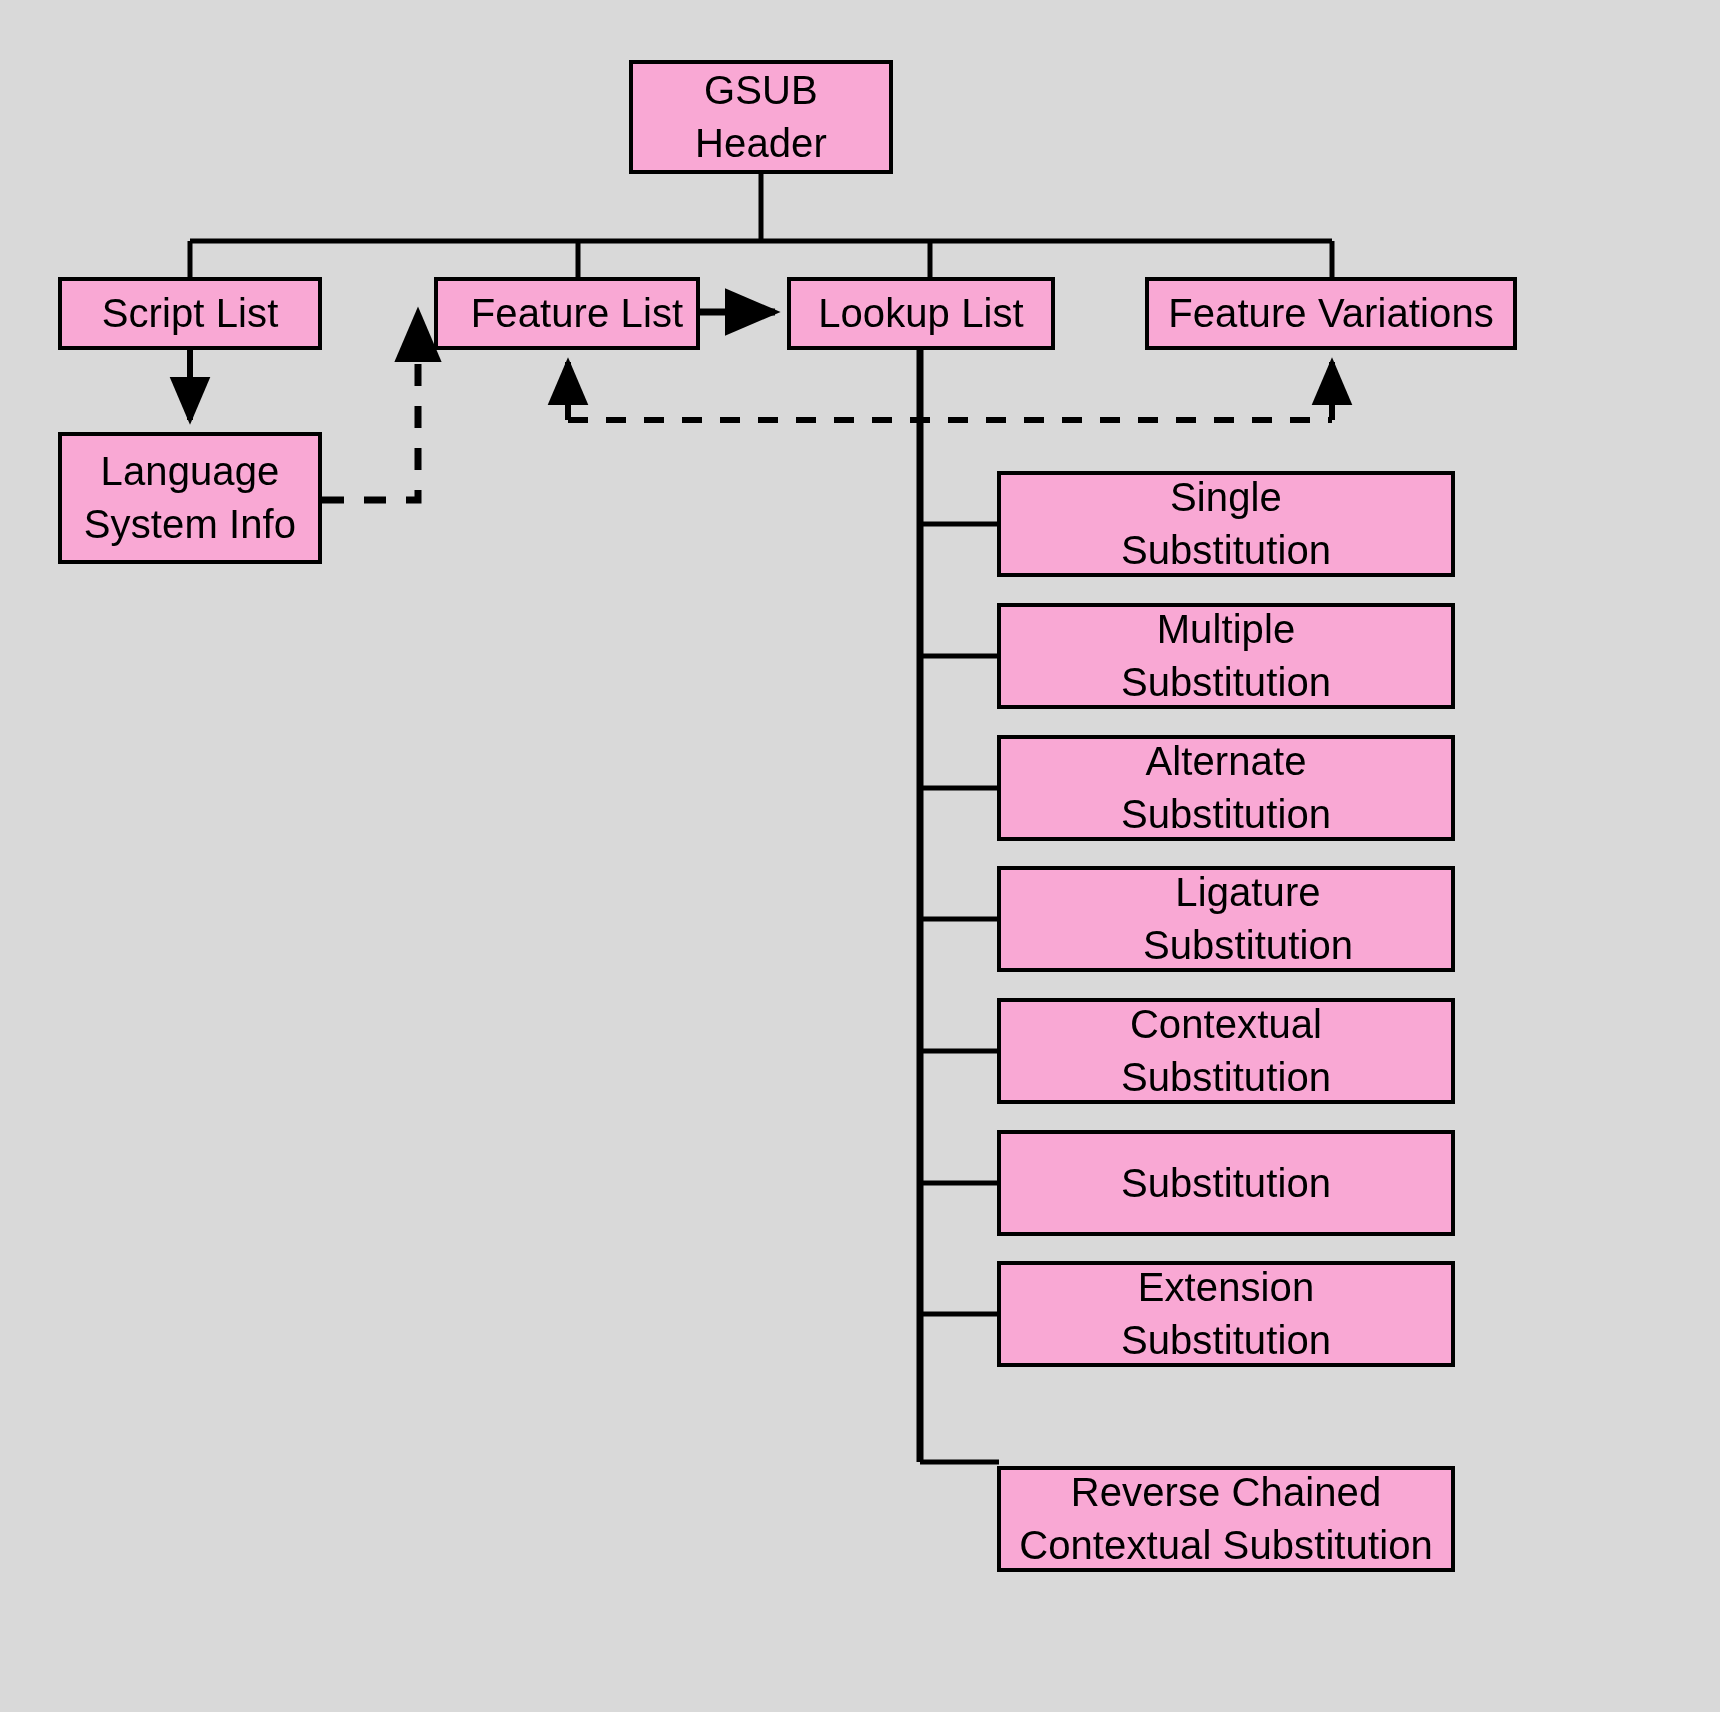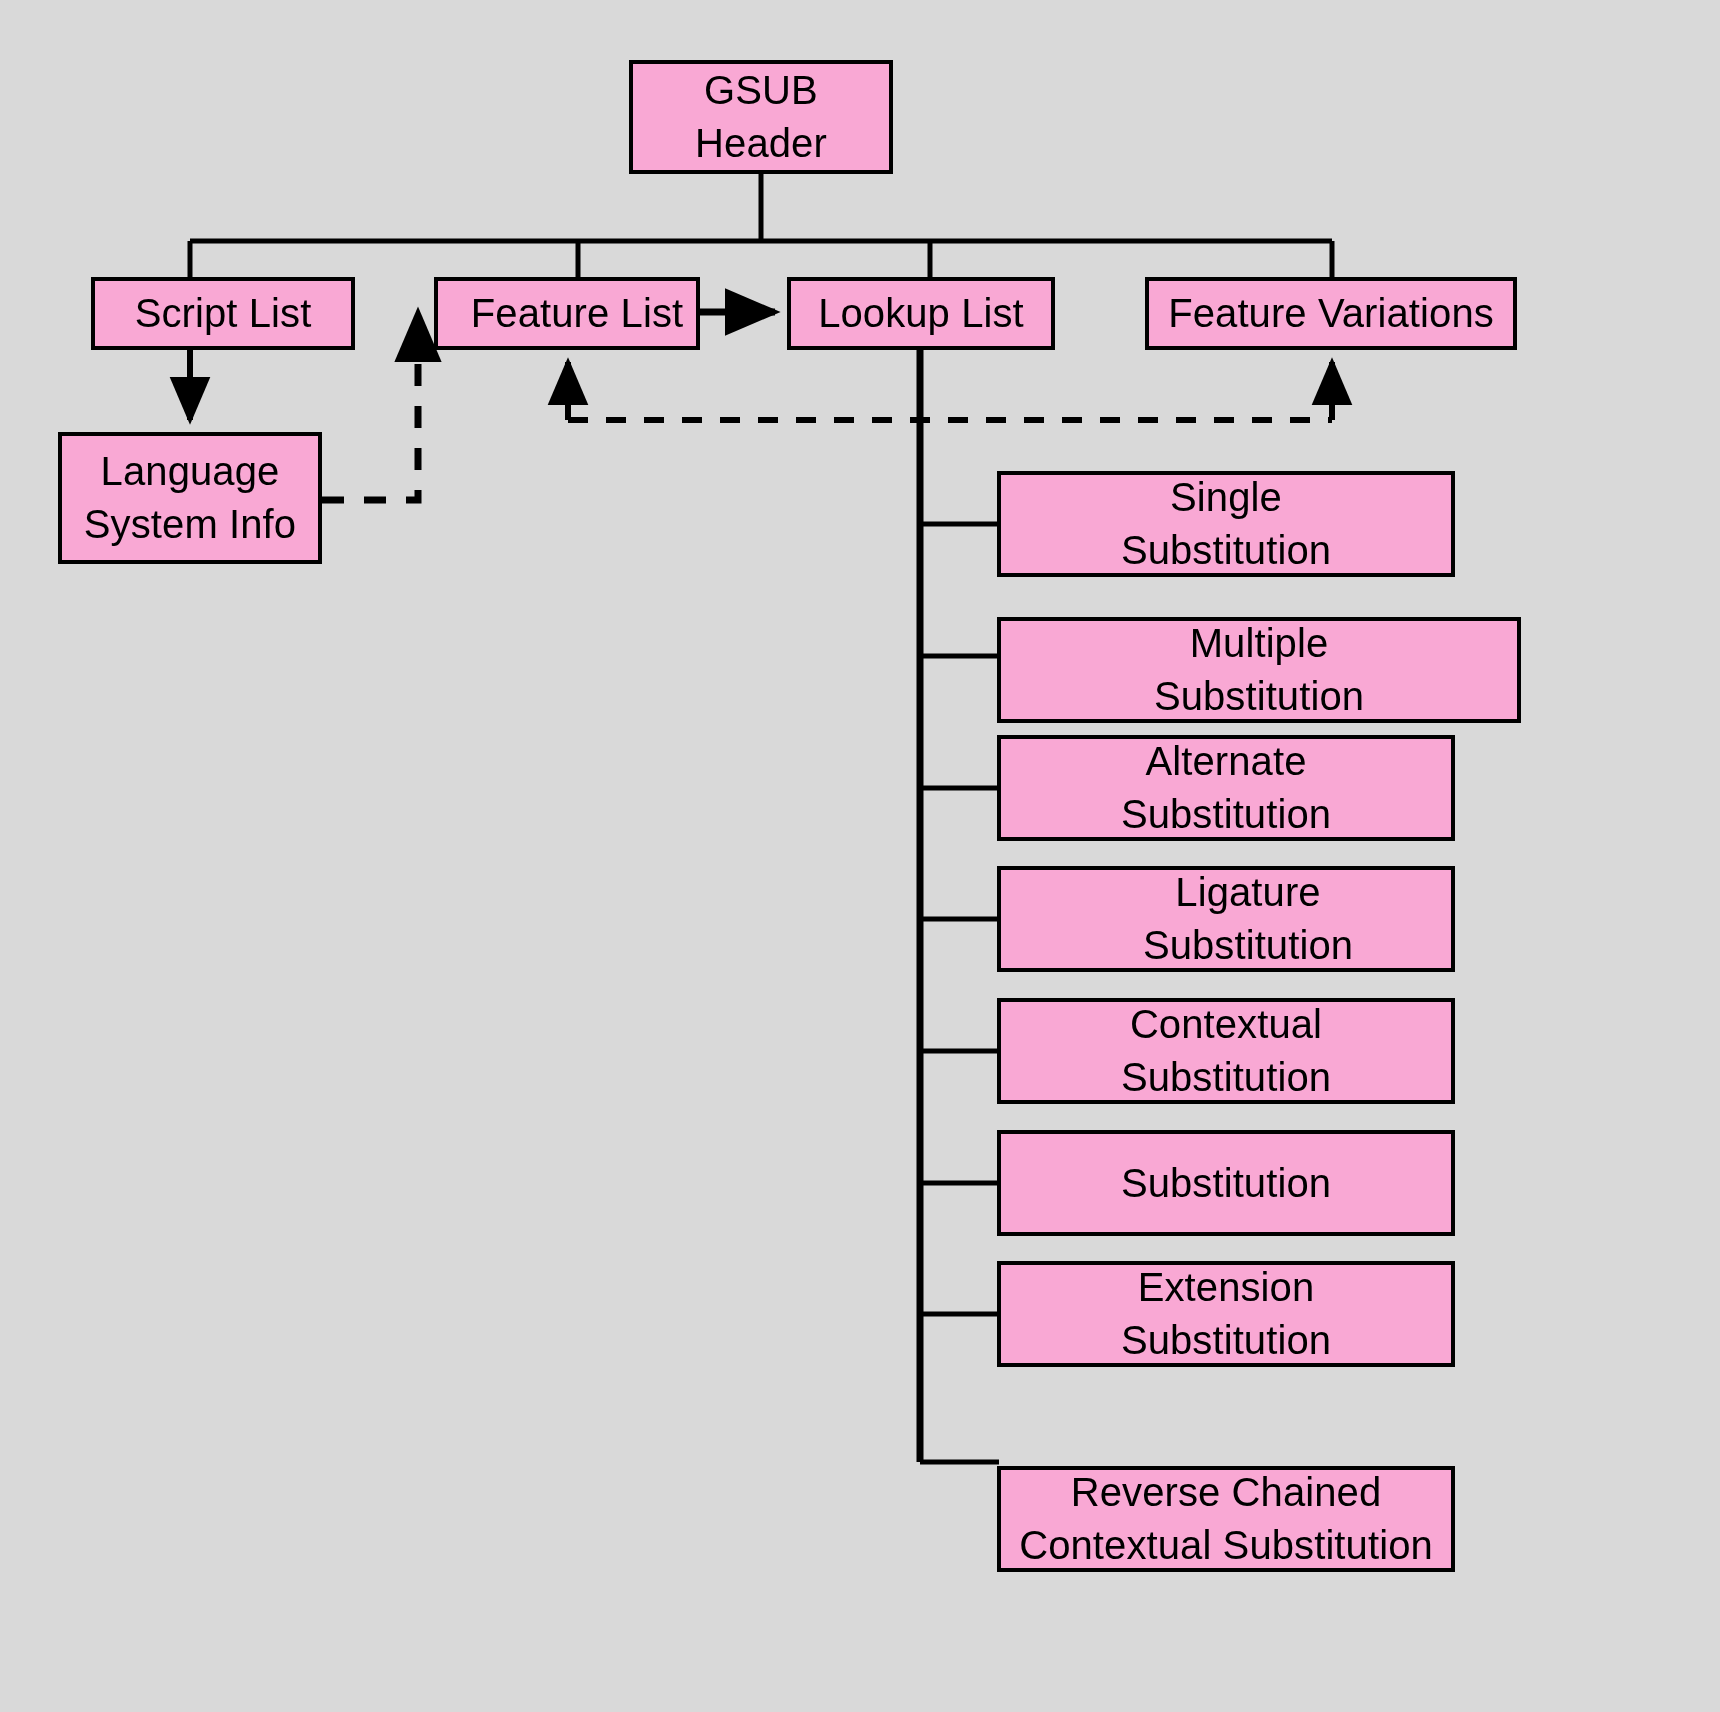--- a/index.html
+++ b/index.html
@@ -81,21 +81,21 @@
       <line x1="920" y1="1314" x2="999" y2="1314" stroke="#000" stroke-width="5"></line>
       <line x1="920" y1="1462" x2="999" y2="1462" stroke="#000" stroke-width="5"></line>
     </g>
   </svg>
 
   <div class="node" style="left:629px;top:60px;width:264px;height:114px;">
     <span class="ln">GSUB</span>
     <span class="ln">Header</span>
   </div>
 
-  <div class="node" style="left:58px;top:277px;width:264px;height:73px;margin-left:33px;">
+  <div class="node" style="left:58px;top:277px;width:264px;height:73px;">
     <span class="ln">Script List</span>
   </div>
 
   <div class="node" style="left:434px;top:277px;width:266px;height:73px;padding-left:20px;">
     <span class="ln">Feature List</span>
   </div>
 
   <div class="node" style="left:787px;top:277px;width:268px;height:73px;">
     <span class="ln">Lookup List</span>
   </div>
@@ -107,21 +107,21 @@
   <div class="node" style="left:58px;top:432px;width:264px;height:132px;">
     <span class="ln">Language</span>
     <span class="ln">System Info</span>
   </div>
 
   <div class="node" style="left:997px;top:471px;width:458px;height:106px;">
     <span class="ln">Single</span>
     <span class="ln">Substitution</span>
   </div>
 
-  <div class="node" style="left:997px;top:603px;width:524px;height:106px;margin-top:14px;">
+  <div class="node" style="left:997px;top:603px;width:458px;height:106px;">
     <span class="ln">Multiple</span>
     <span class="ln">Substitution</span>
   </div>
 
   <div class="node" style="left:997px;top:735px;width:458px;height:106px;">
     <span class="ln">Alternate</span>
     <span class="ln">Substitution</span>
   </div>
 
   <div class="node" style="left:997px;top:866px;width:458px;height:106px;padding-left:44px;">

